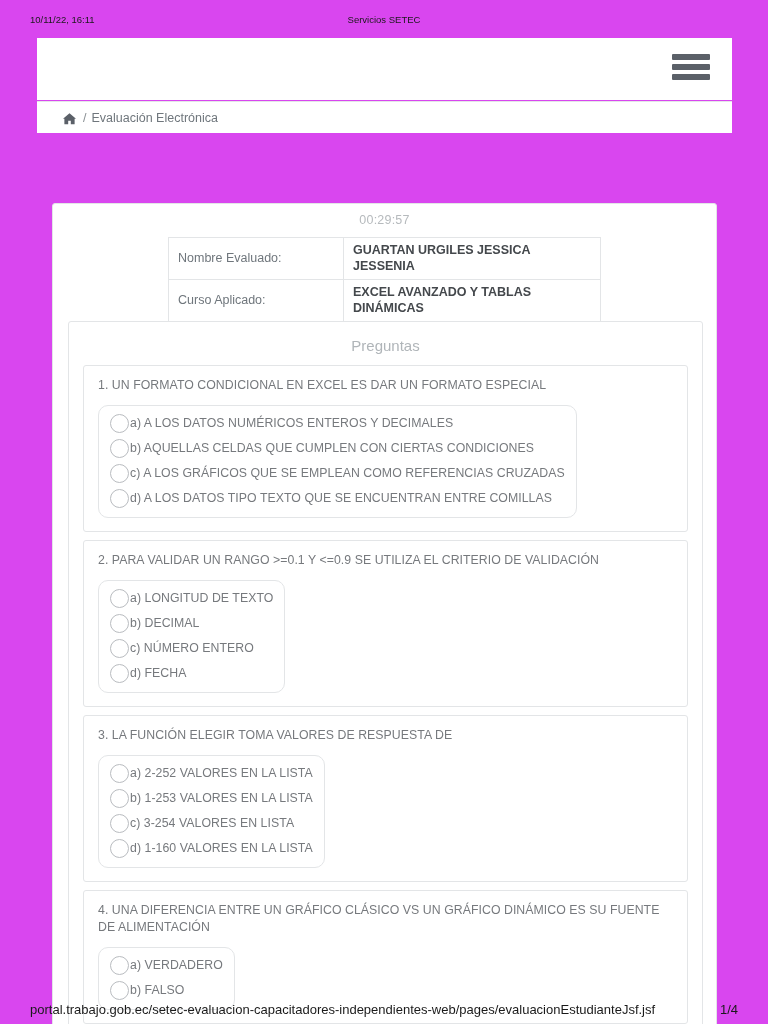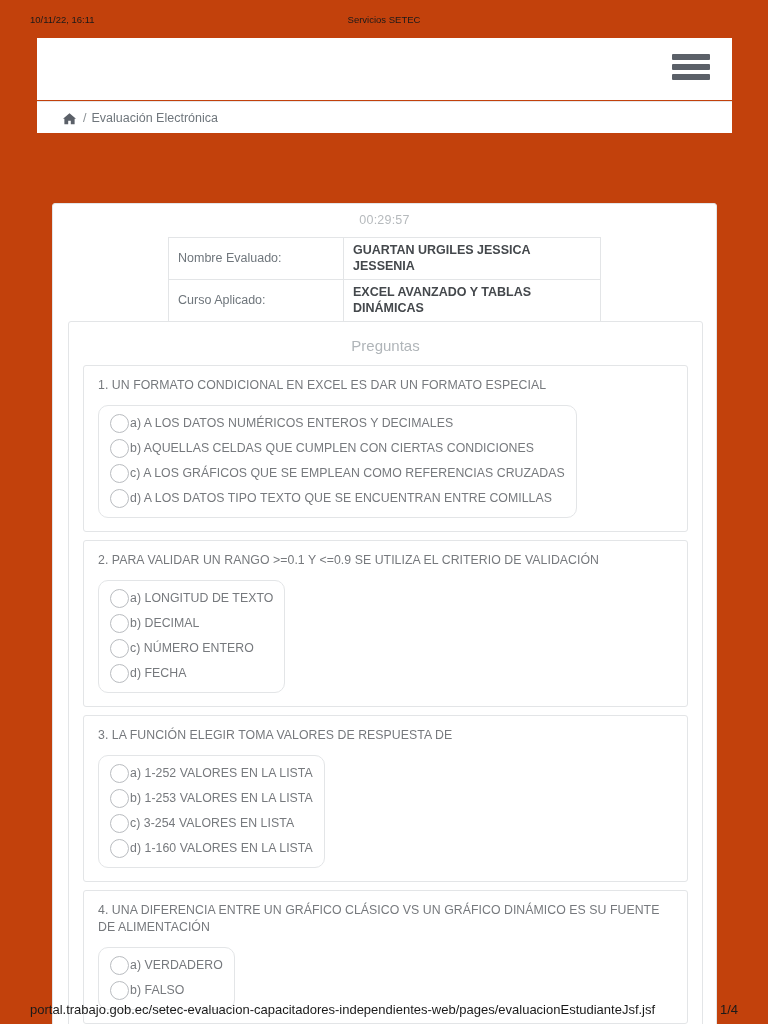--- a/index.html
+++ b/index.html
@@ -9,21 +9,21 @@
     height: 1024px;
     background: #ffffff;
     font-family: "Liberation Sans", sans-serif;
     overflow: hidden;
   }
 
   .page {
     position: relative;
     width: 768px;
     height: 1024px;
-    background: #c2410c;
+    background: #d946ef;
     text-decoration: underline;
   }
 
   
   .print-header {
     position: absolute;
     top: 14px;
     left: 0;
     width: 768px;
     height: 18px;
@@ -330,21 +330,21 @@
               <span class="opt-label">d) FECHA</span>
             </div>
           </div>
         </div>
 
         <div class="q-card">
           <div class="q-text">3. LA FUNCIÓN ELEGIR TOMA VALORES DE RESPUESTA DE</div>
           <div class="opt-box">
             <div class="opt-row">
               <span class="radio"></span>
-              <span class="opt-label">a) 1-252 VALORES EN LA LISTA</span>
+              <span class="opt-label">a) 2-252 VALORES EN LA LISTA</span>
             </div>
             <div class="opt-row">
               <span class="radio"></span>
               <span class="opt-label">b) 1-253 VALORES EN LA LISTA</span>
             </div>
             <div class="opt-row">
               <span class="radio"></span>
               <span class="opt-label">c) 3-254 VALORES EN LISTA</span>
             </div>
             <div class="opt-row">

